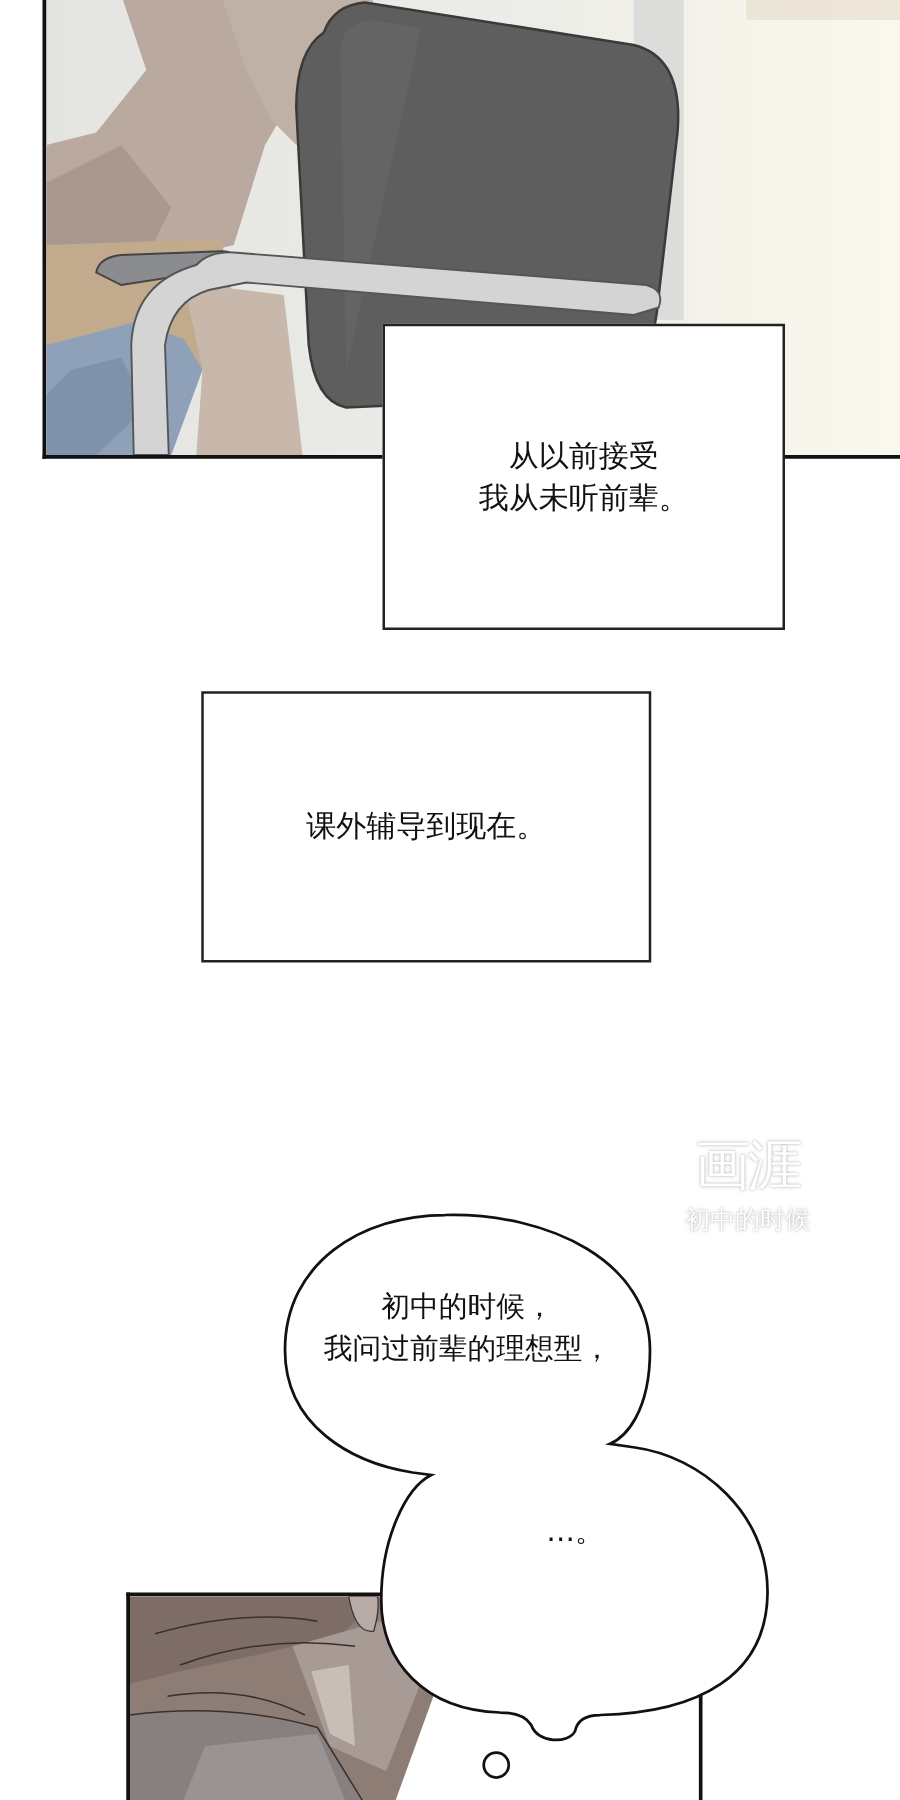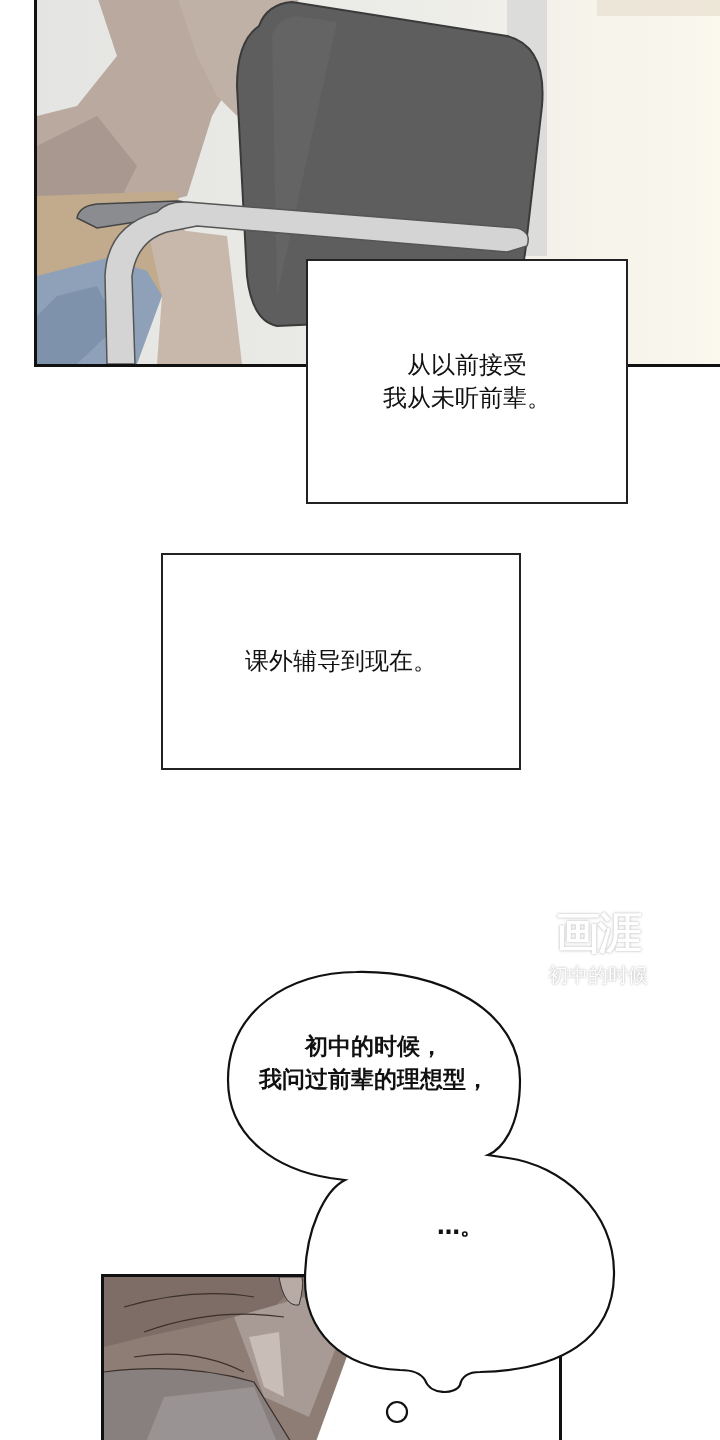--- a/index.html
+++ b/index.html
@@ -11,29 +11,29 @@
   .panel1 svg { position: absolute; left: 0; top: 0; }
 
   
   .caption { background: #fff; border: 2px solid #222; box-sizing: border-box; display: flex; flex-direction: column; align-items: center; justify-content: center; text-align: center; color: #111; font-size: 24px; line-height: 33px; font-weight: 500; }
   .caption span { display: block; white-space: nowrap; }
   .cap1 { left: 306px; top: 259px; width: 322px; height: 245px; }
   .cap2 { left: 161px; top: 553px; width: 360px; height: 217px; }
 
   
   .watermark { left: 536px; top: 905px; width: 124px; height: 100px; color: #ffffff; text-align: center; text-shadow: 0 0 3px rgba(0,0,0,0.25), 0 0 1px rgba(0,0,0,0.2); }
-  .wm-logo { font-size: 44px; font-weight: bold; line-height: 56px; letter-spacing: -2px; }
+  .wm-logo { font-size: 44px; font-weight: normal; line-height: 56px; letter-spacing: -2px; }
   .wm-sub { font-size: 20px; line-height: 28px; }
 
   
   .panel3 { left: 101px; top: 1274px; width: 455px; height: 170px; overflow: hidden; border: 3px solid #111; border-bottom: none; background: #fff; }
 
   
   .bubble-svg { left: 0; top: 0; }
-  .bubble-text { color: #111; font-size: 23px; line-height: 33px; text-align: center; font-weight: 700; }
+  .bubble-text { color: #111; font-size: 23px; line-height: 33px; text-align: center; font-weight: 400; }
   .bubble-text span { display: block; white-space: nowrap; }
   .bt1 { left: 224px; top: 1030px; width: 300px; }
   .bt2 { left: 310px; top: 1210px; width: 300px; }
 </style>
 </head>
 <body>
 
 <div class="abs panel1">
   <svg width="690" height="368" viewBox="0 0 690 368">
 

